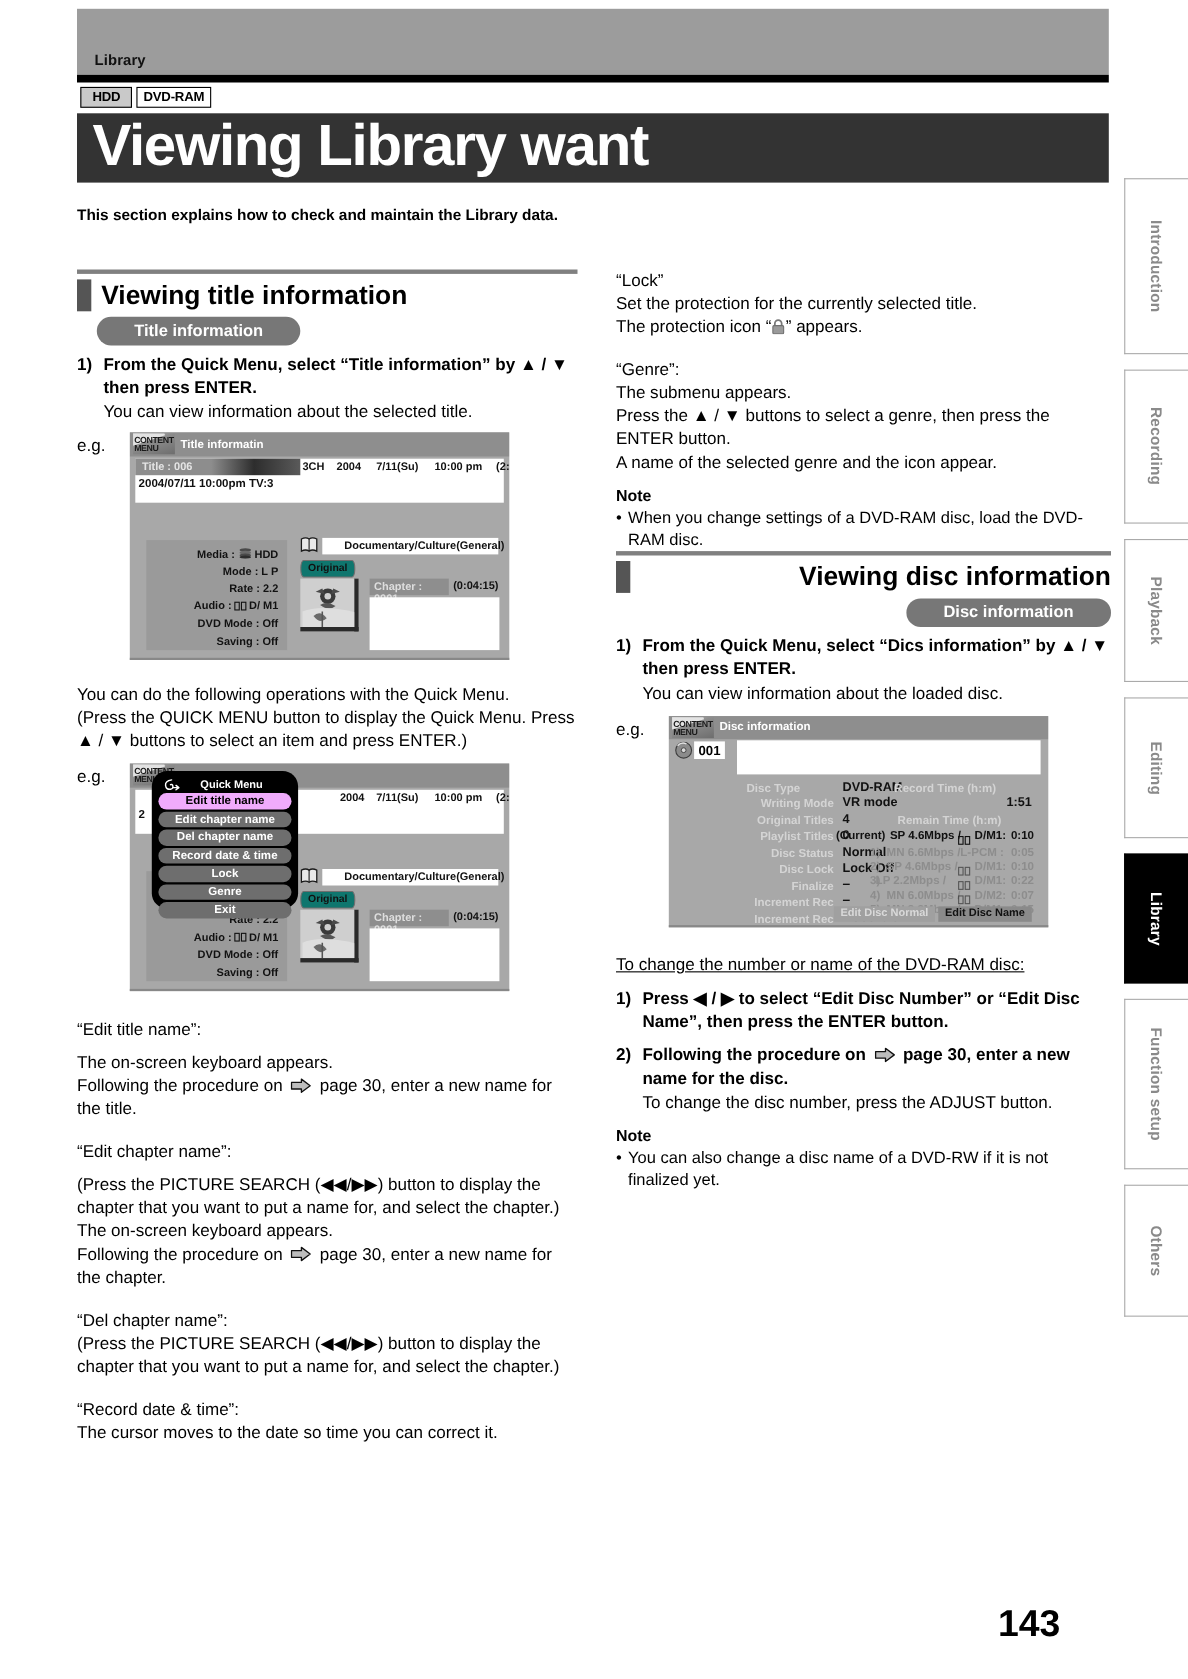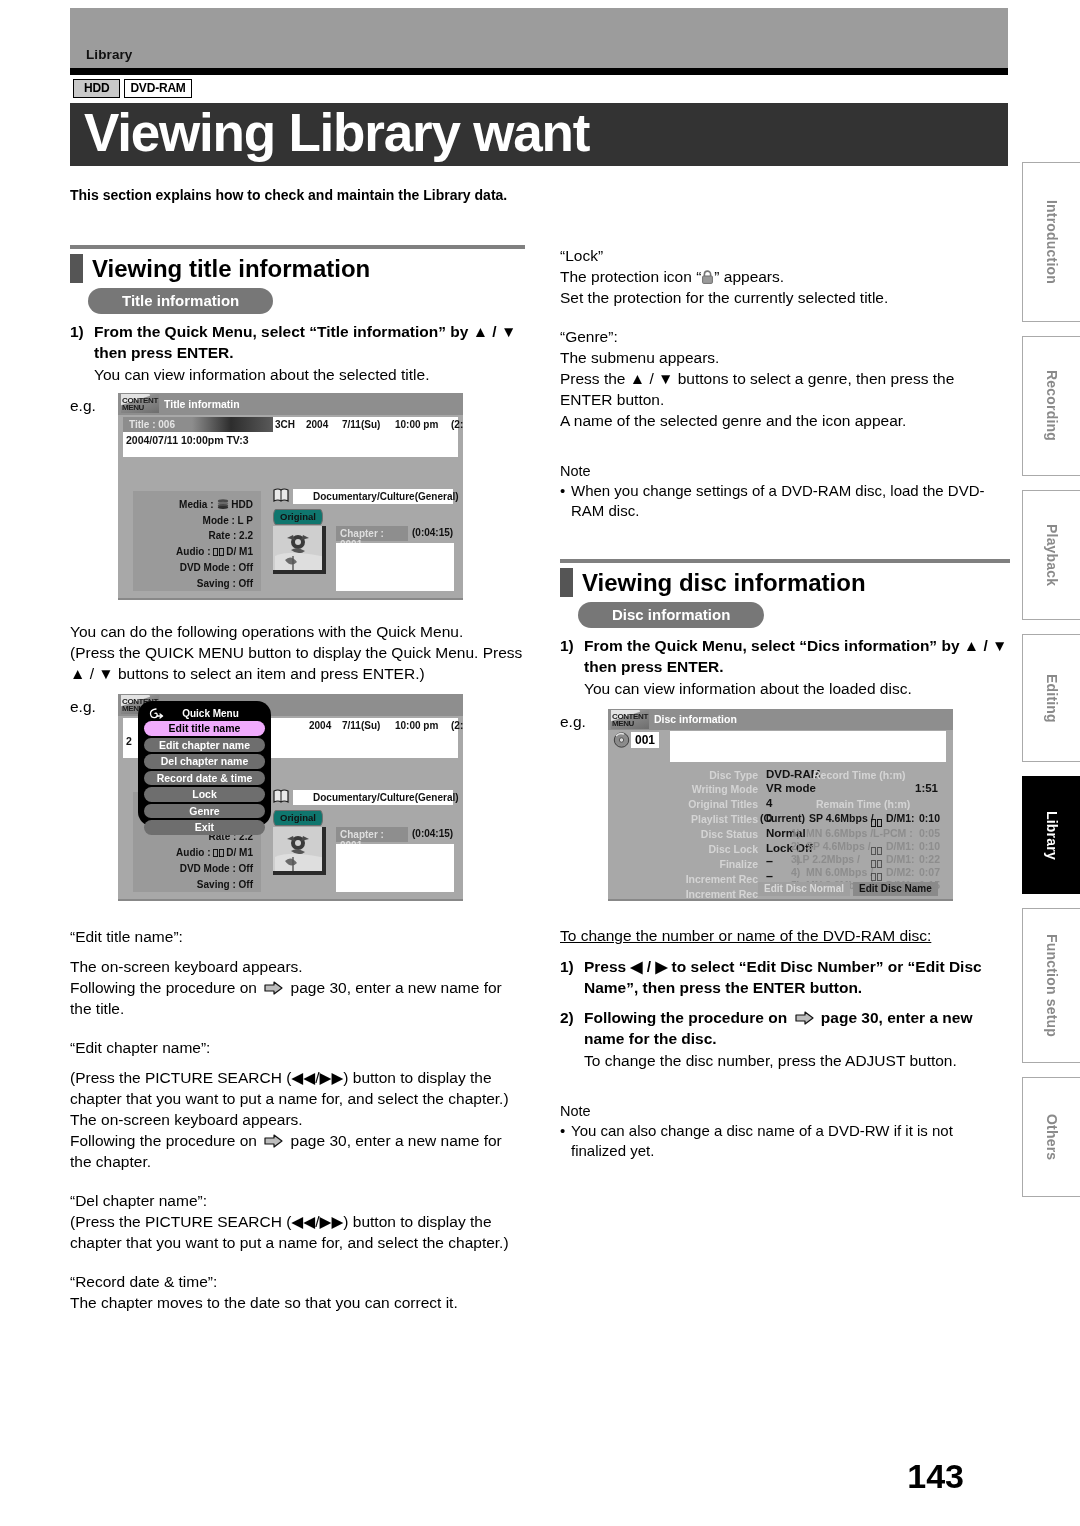--- a/index.html
+++ b/index.html
@@ -100,21 +100,21 @@
   .num-item .b { flex:1; }
   .sub {
     font-size:15.5px; font-weight:normal; line-height:21px;
     margin-left:24px; margin-top:1px;
   }
   p.body {
     font-size:15.5px; line-height:21px; margin:0 0 0 0;
   }
 
   .quoted { font-size:15.5px; line-height:21px; margin-top:18px; }
-  .note-h { font-size:14.5px; font-weight:normal; margin-top:32px; }
+  .note-h { font-size:14.5px; font-weight:bold; margin-top:12px; }
   .note-b { font-size:15px; line-height:20px; margin-top:2px; display:flex; }
   .note-b .bullet { width:11px; flex:0 0 11px; }
   .underline-h { text-decoration:underline; font-size:15.5px; line-height:21px; }
 
   
   .arr {
     display:inline-block; width:19px; height:14px; position:relative;
     vertical-align:-2px; margin:0 3px;
   }
   .arr svg { display:block; }
@@ -549,49 +549,49 @@
             </svg></span> page 30, enter a new name for the chapter.</div>
     </div>
 
     <div class="quoted">
       <div>“Del chapter name”:</div>
       <div>(Press the PICTURE SEARCH (◀◀/▶▶) button to display the chapter that you want to put a name for, and select the chapter.)</div>
     </div>
 
     <div class="quoted">
       <div>“Record date &amp; time”:</div>
-      <div>The chapter moves to the date so that you can correct it.</div>
+      <div>The cursor moves to the date so time you can correct it.</div>
     </div>
   </div>
 
   <div class="col-right">
 
     <div class="quoted" style="margin-top:0;">
       <div>“Lock”</div>
+      <div>Set the protection for the currently selected title.</div>
       <div><span>The protection icon “</span><span class="lockico"><svg width="13" height="14" viewBox="0 0 13 14">
               <path d="M3.4 6 L3.4 4.2 A3.1 3.1 0 0 1 9.6 4.2 L9.6 6" stroke="#777" stroke-width="1.6" fill="none"></path>
               <rect x="1.6" y="6" width="9.8" height="7.4" rx="1" fill="#9a9a9a" stroke="#6f6f6f" stroke-width="1"></rect>
             </svg></span><span>” appears.</span></div>
-      <div>Set the protection for the currently selected title.</div>
     </div>
 
     <div class="quoted">
       <div>“Genre”:</div>
       <div>The submenu appears.</div>
       <div>Press the ▲ / ▼ buttons to select a genre, then press the ENTER button.</div>
       <div>A name of the selected genre and the icon appear.</div>
     </div>
 
     <div class="note-h">Note</div>
     <div class="note-b">
       <span class="bullet">•</span>
       <span>When you change settings of a DVD-RAM disc, load the DVD-RAM disc.</span>
     </div>
 
-    <div class="sec" style="margin-top:38px;">
+    <div class="sec" style="text-align:right;">
       <div class="sec-rule"></div>
       <div class="sec-head">Viewing disc information</div>
       <div class="pill">Disc information</div>
     </div>
 
     <div class="num-item">
       <div class="n">1)</div>
       <div class="b">From the Quick Menu, select “Dics information” by ▲ / ▼ then press ENTER.</div>
     </div>
     <div class="sub">You can view information about the loaded disc.</div>
@@ -611,21 +611,21 @@
         <div class="disc-ico">
           <svg width="17" height="16" viewBox="0 0 17 16">
               <circle cx="8.5" cy="8" r="7.2" fill="#8b8b8b" stroke="#3e3e3e" stroke-width="1"></circle>
               <circle cx="8.5" cy="8" r="2.2" fill="#d9d9d9" stroke="#3e3e3e" stroke-width="0.8"></circle>
               <path d="M3 4 A7 7 0 0 1 11 2.2" stroke="#e2e2e2" stroke-width="1.3" fill="none"></path>
             </svg>
         </div>
         <div class="dnum">001</div>
         <div class="dname"></div>
 
-        <div class="drow lbl-gray" style="left:40px;  top:60px; width:110px; text-align:right;">Disc Type</div>
+        <div class="drow lbl-gray" style="left:40px;  top:60px; width:110px; text-align:center;">Disc Type</div>
         <div class="drow val-dark" style="left:158px; top:59px; font-size:11.5px;">DVD-RAM</div>
 
         <div class="drow lbl-gray" style="left:40px;  top:74px; width:110px; text-align:right;">Writing Mode</div>
         <div class="drow val-dark" style="left:158px; top:73px; font-size:11.5px;">VR mode</div>
 
         <div class="drow lbl-gray" style="left:40px;  top:89px; width:110px; text-align:right;">Original Titles</div>
         <div class="drow val-dark" style="left:158px; top:88px; font-size:11.5px;">4</div>
 
         <div class="drow lbl-gray" style="left:40px;  top:104px; width:110px; text-align:right;">Playlist Titles</div>
         <div class="drow val-dark" style="left:158px; top:103px; font-size:11.5px;">0</div>

